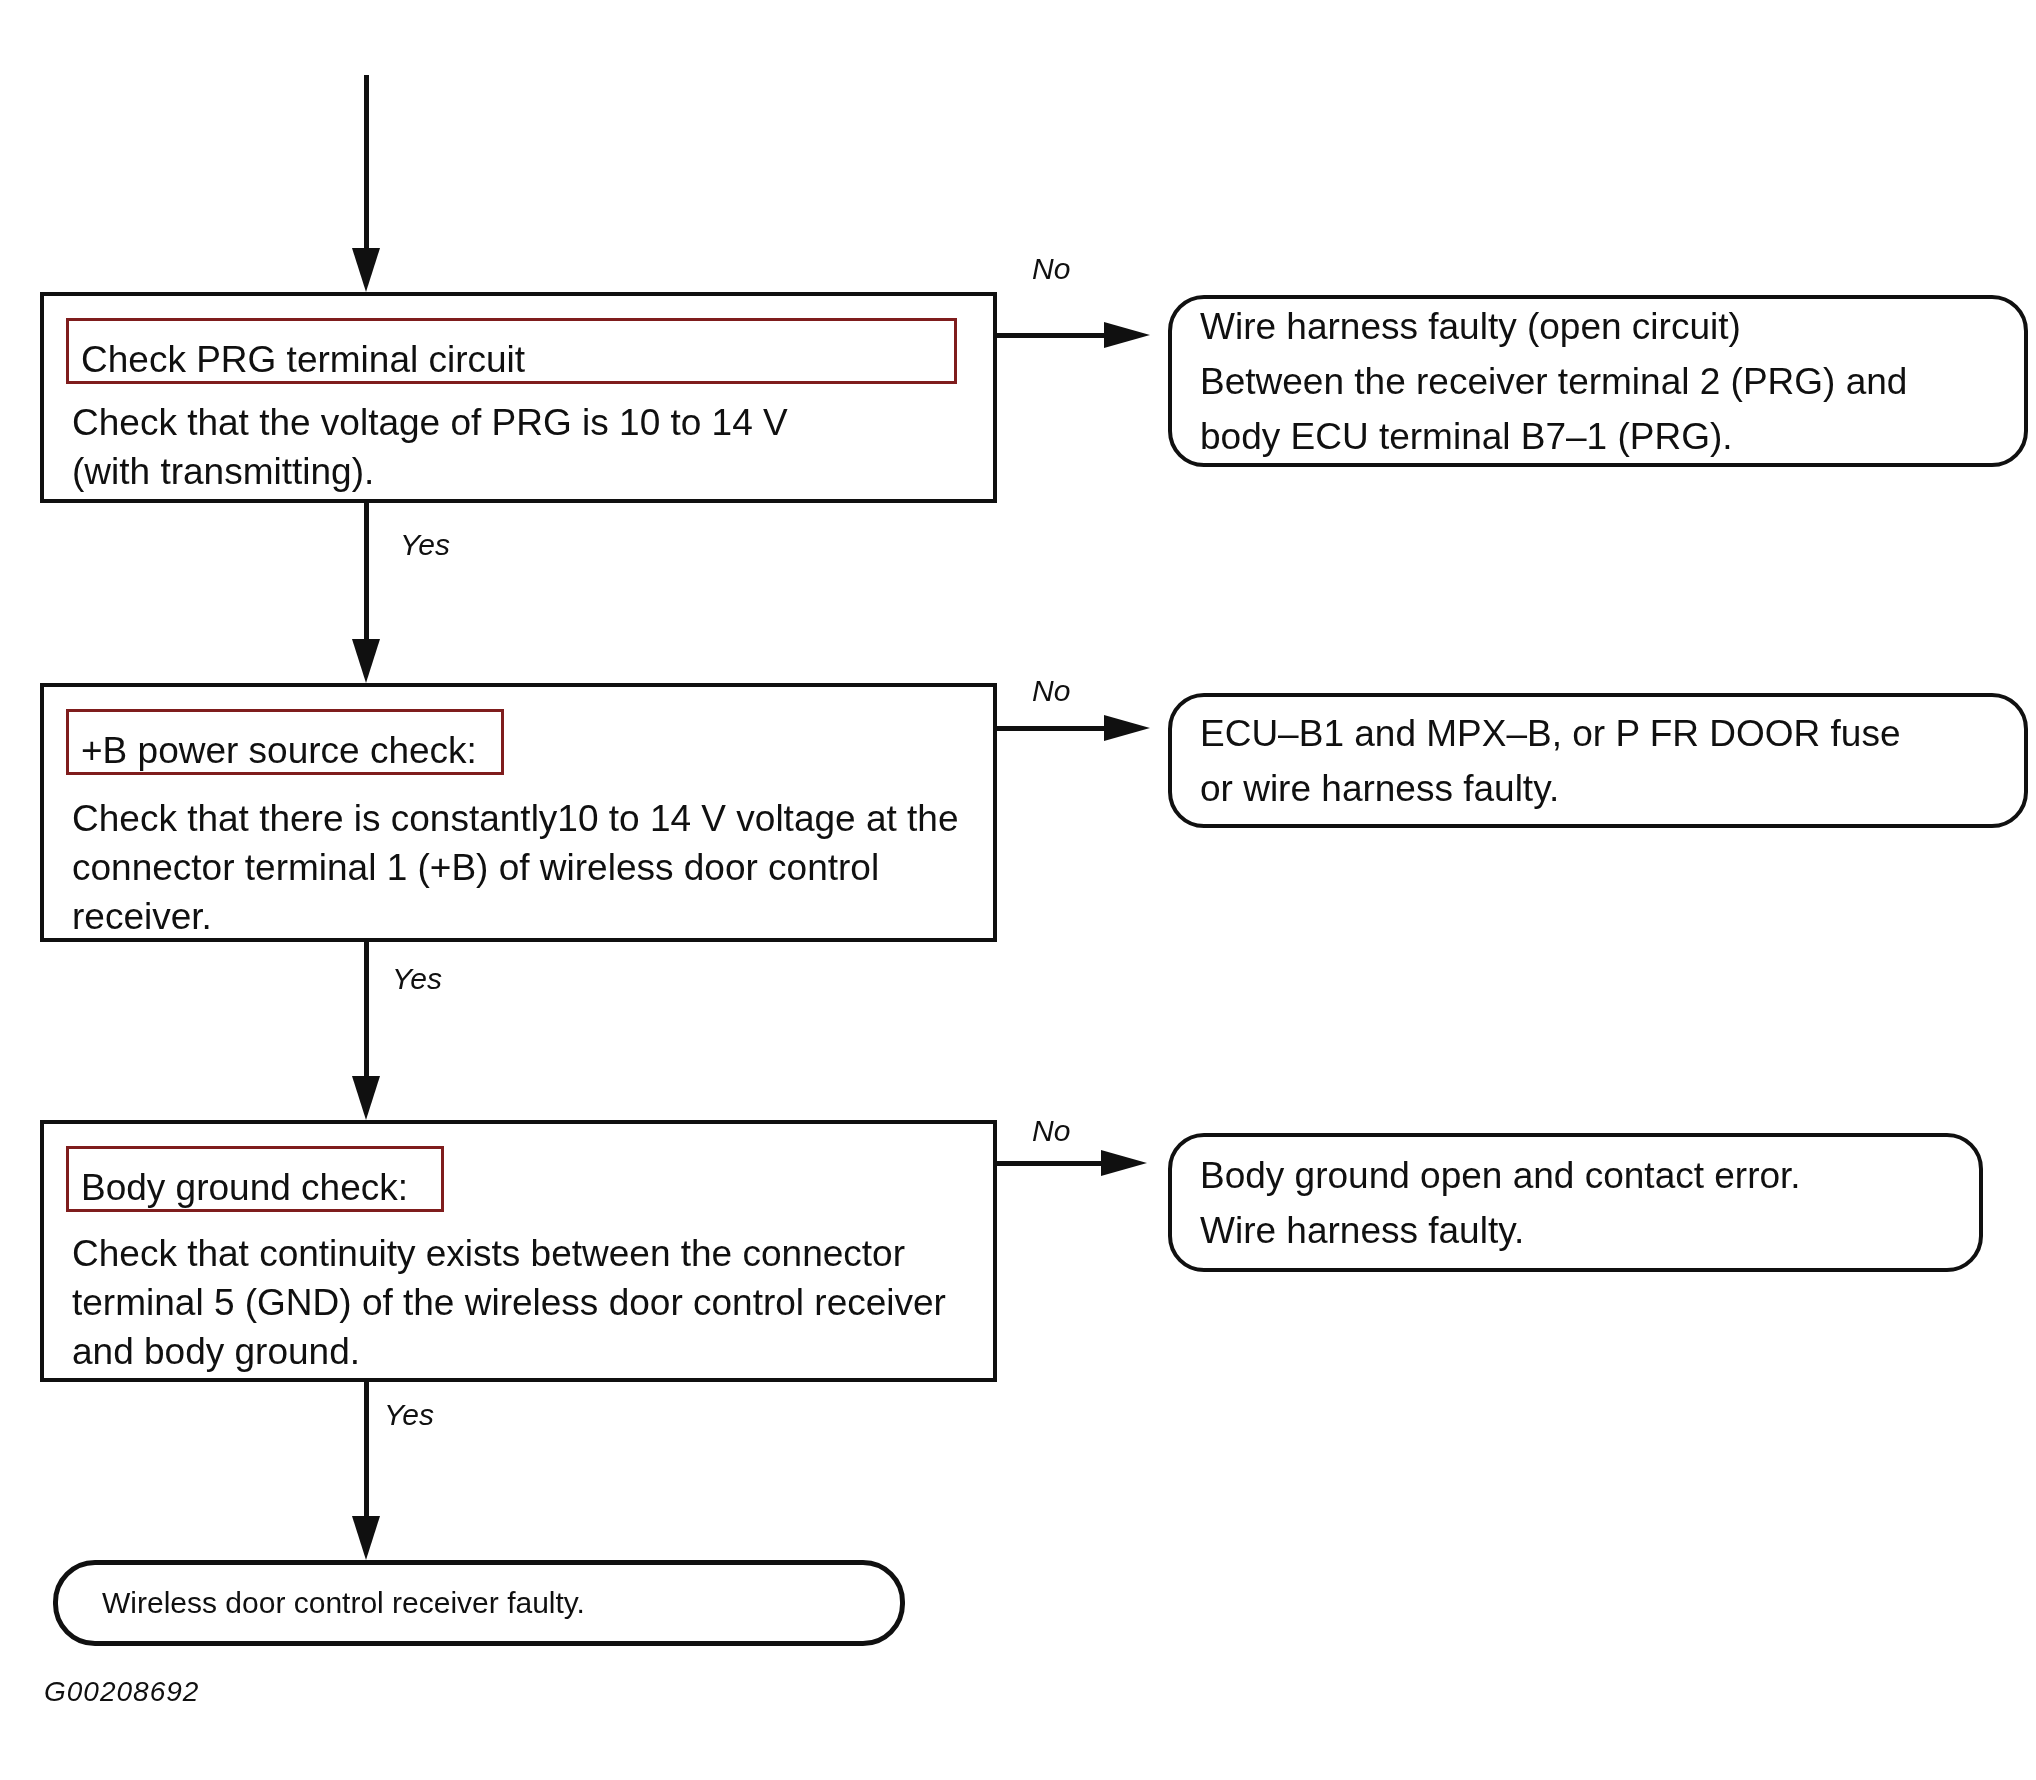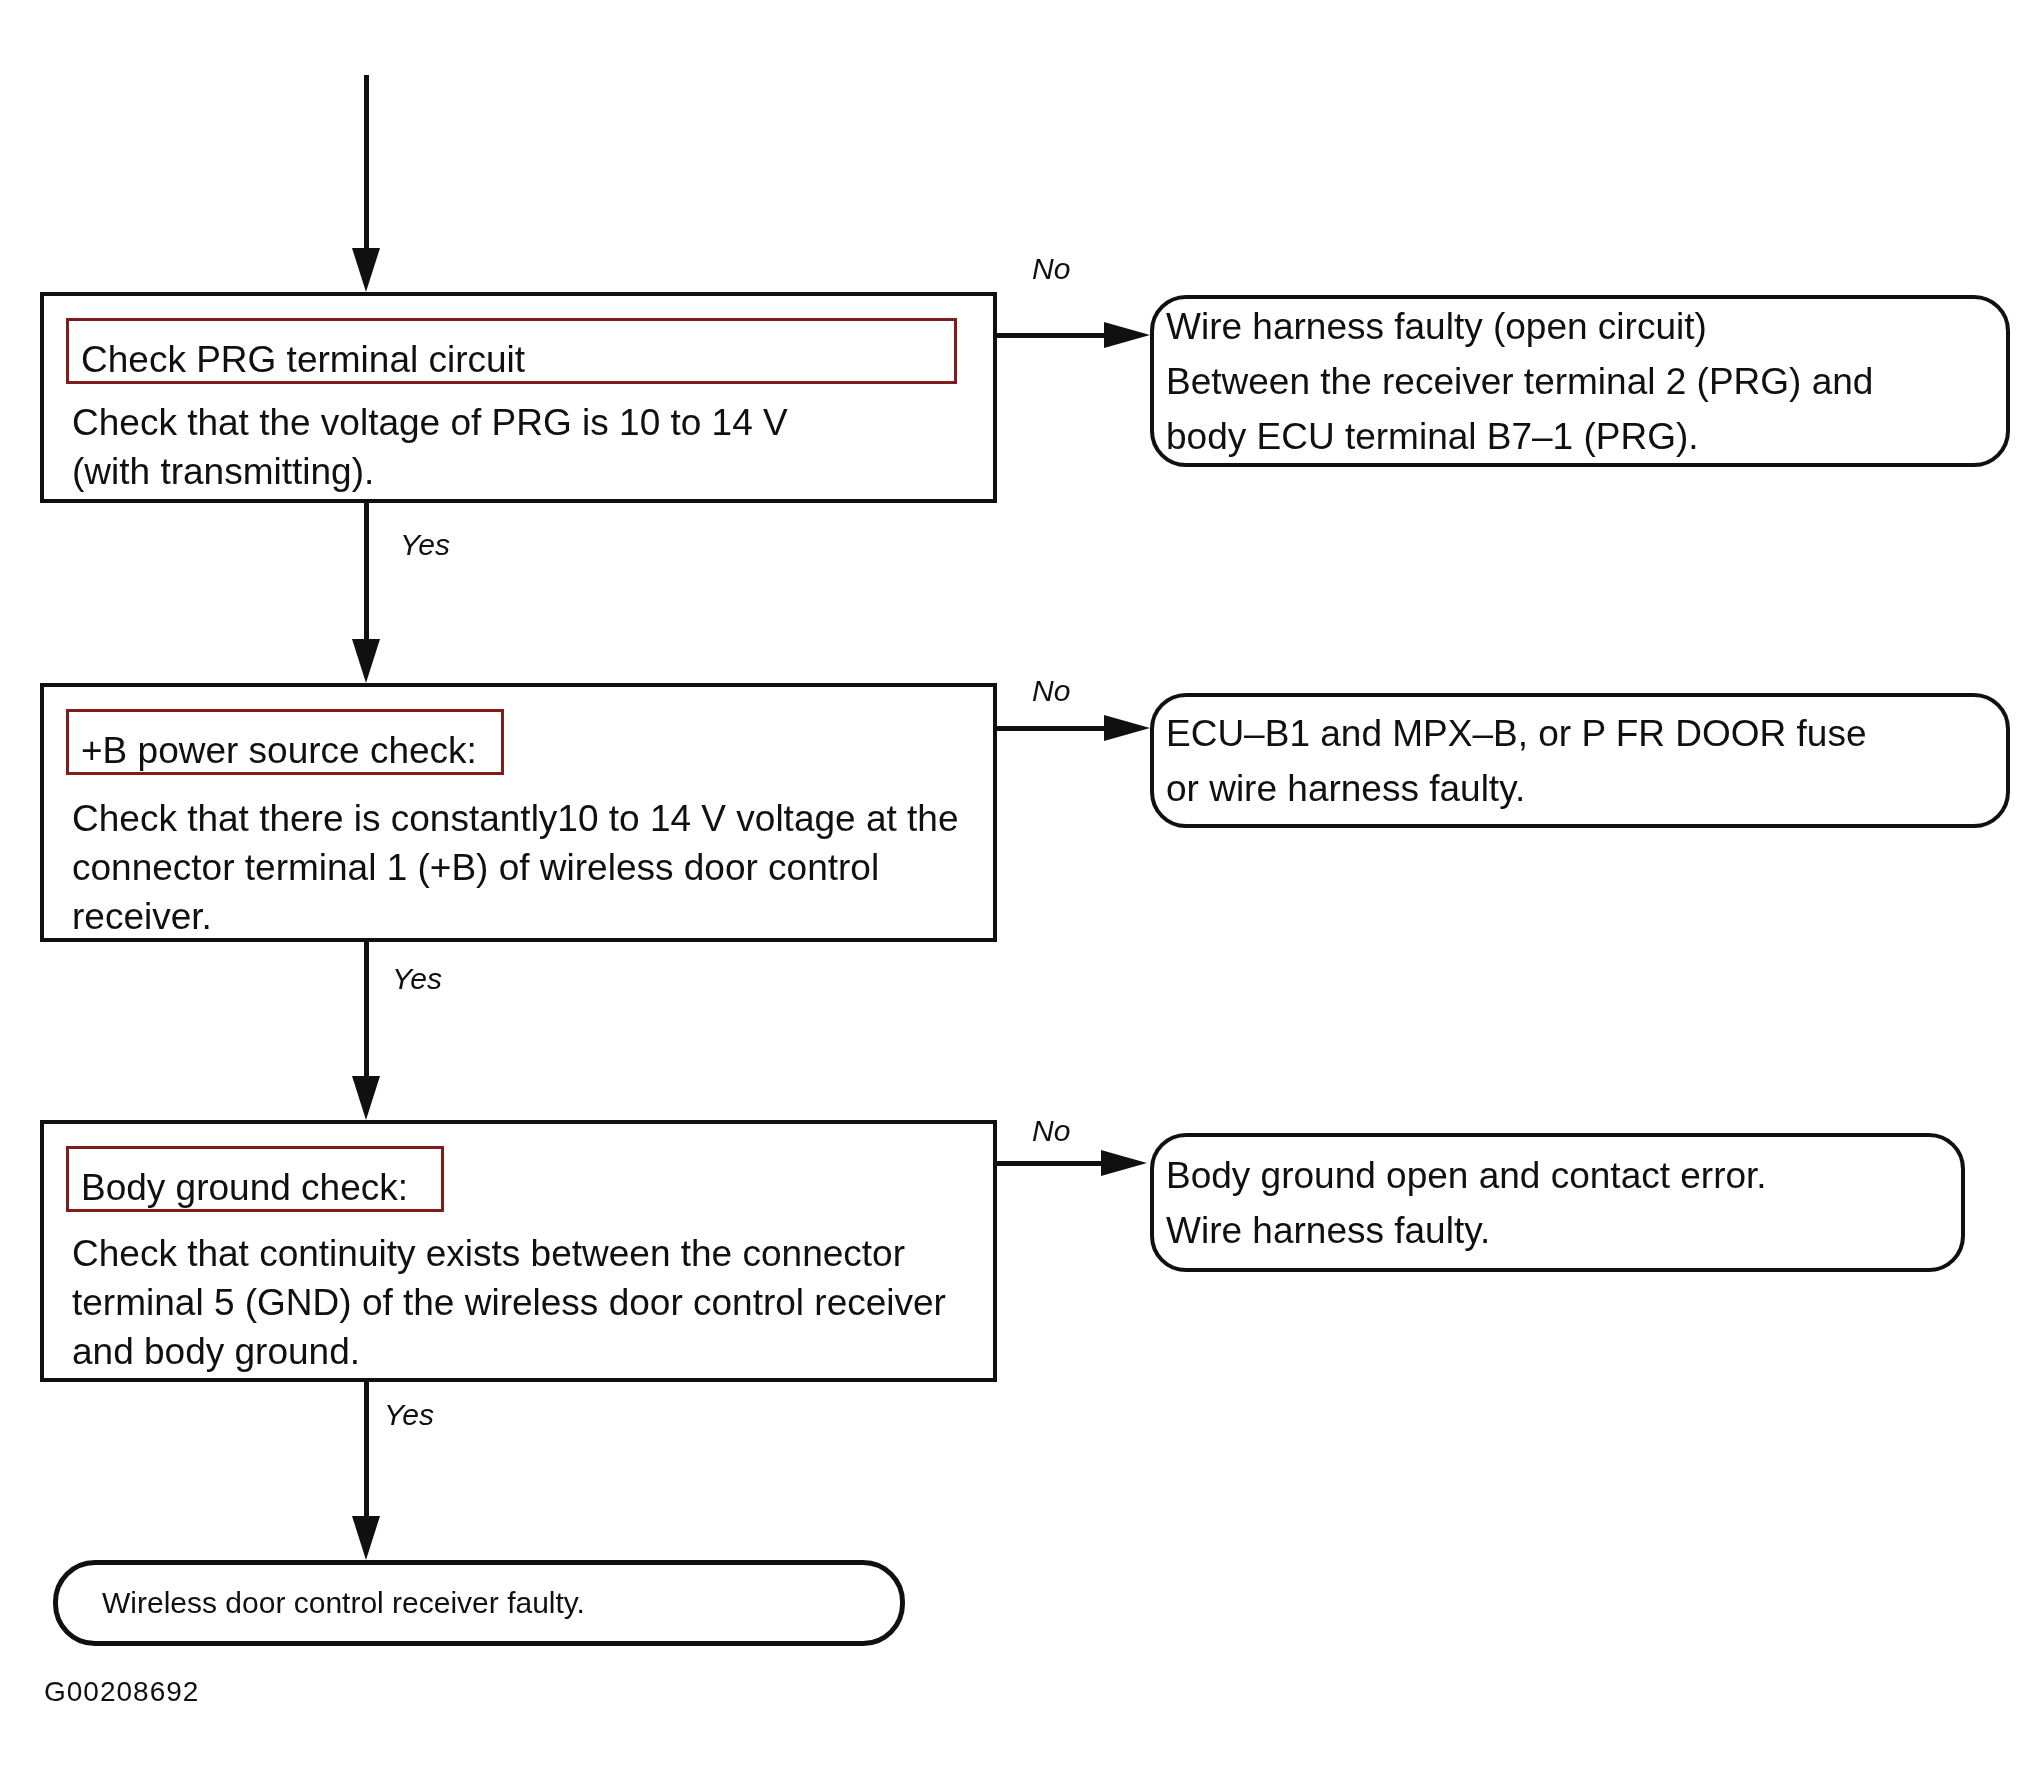--- a/index.html
+++ b/index.html
@@ -44,24 +44,25 @@
   
   .result {
     position: absolute;
     box-sizing: border-box;
     border: 4px solid #101010;
     border-radius: 36px;
     background: #ffffff;
     display: flex;
     flex-direction: column;
     justify-content: center;
-    padding: 0 12px;
+    padding: 0 28px;
     font-size: 37px;
     line-height: 55px;
     white-space: nowrap;
+    margin-left: 18px;
   }
 
   .final-result {
     position: absolute;
     box-sizing: border-box;
     border: 5px solid #101010;
     border-radius: 42px;
     background: #ffffff;
     display: flex;
     align-items: center;
@@ -105,20 +106,21 @@
     font-size: 30px;
     white-space: nowrap;
     font-style: italic;
   }
   .figure-id {
     position: absolute;
     left: 44px;
     top: 1676px;
     font-size: 28px;
     letter-spacing: 1px;
+    font-style: italic;
   }
 </style>
 </head>
 <body>
 
 <div class="canvas">
 
   <div class="varrow" style="left:348px; top:75px; height:217px">
     <div class="shaft"></div>
     <div class="head"></div>

